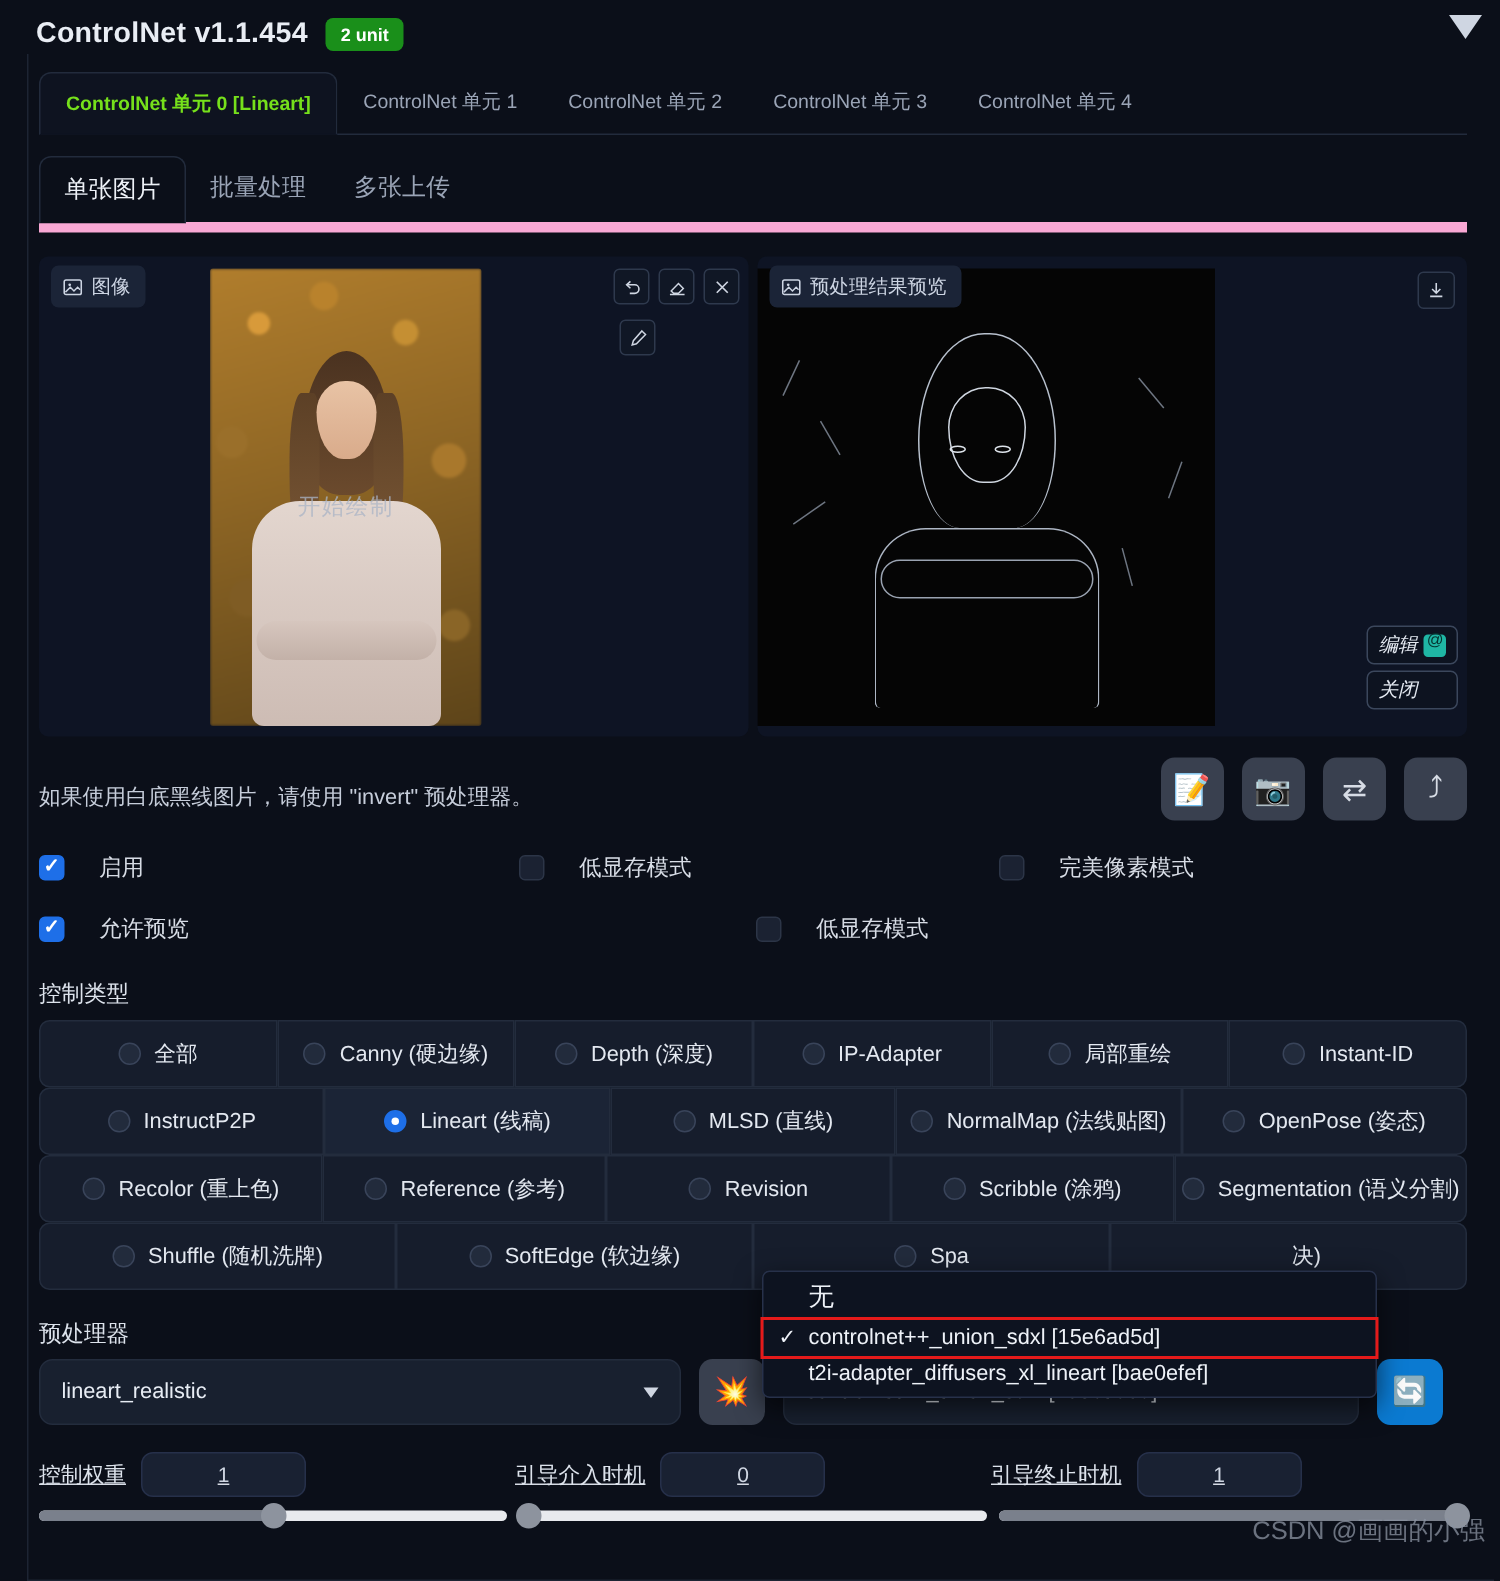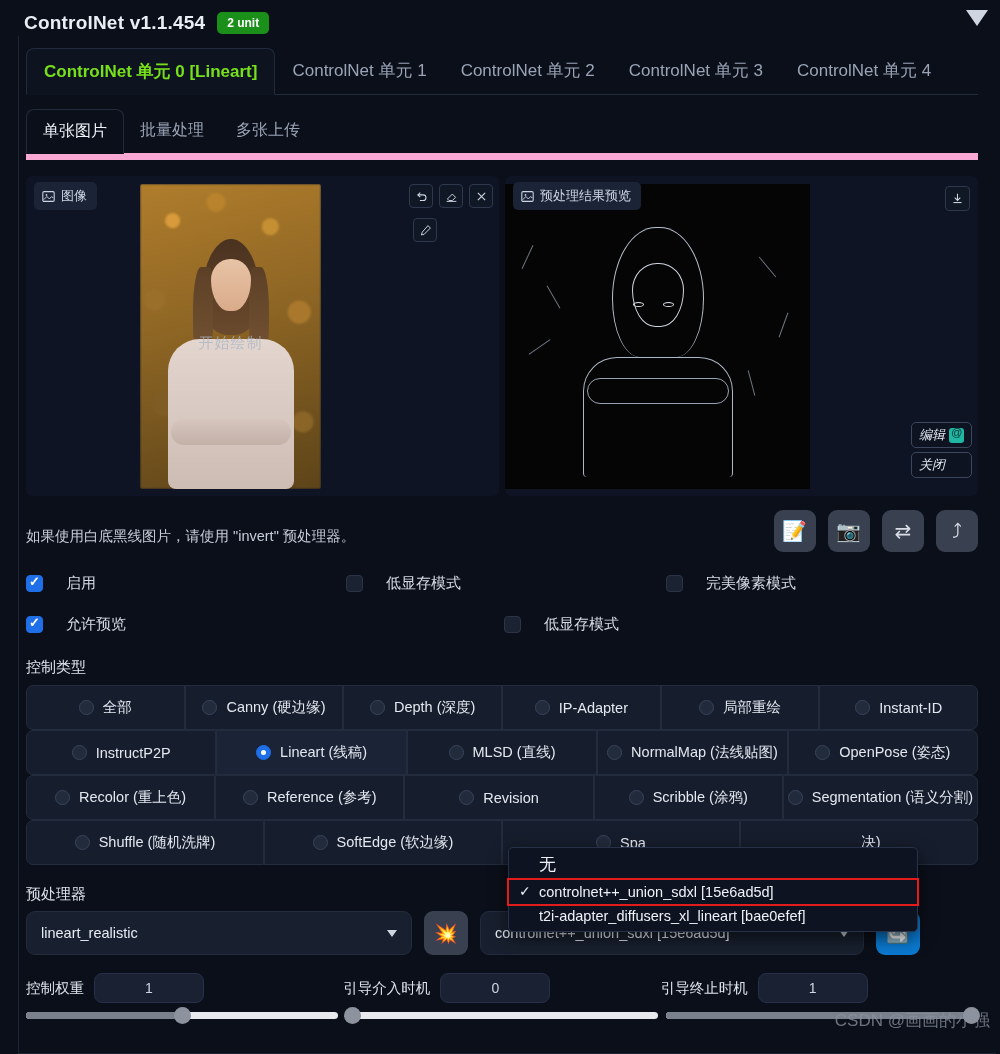--- a/index.html
+++ b/index.html
@@ -15,21 +15,21 @@
 
   
   .header { display:flex; align-items:center; gap:12px; padding:12px 0 6px 24px; }
   .header-title { font-size:19px; font-weight:bold; color:#e9edf4; letter-spacing:.2px; }
   .unit-badge { background:#1a8f1a; color:#fff; font-size:12px; font-weight:bold; border-radius:5px; padding:4px 10px; }
   .collapse-arrow { position:absolute; right:12px; top:10px; width:0;height:0;
       border-left:11px solid transparent; border-right:11px solid transparent; border-top:16px solid #cfd6e2; cursor:pointer;}
 
   
   .unit-tabs { margin:8px 22px 0 26px; border-bottom:1px solid #222b3c; display:flex; flex-wrap:wrap; }
-  .unit-tab { font-size:17px; color:#9aa4b6; padding:11px 17px; cursor:pointer; white-space:nowrap;}
+  .unit-tab { font-size:13px; color:#9aa4b6; padding:11px 17px; cursor:pointer; white-space:nowrap;}
   .unit-tab.active { color:#76e01b; font-weight:bold; background:#0e1320; border:1px solid #222b3c; border-bottom:1px solid #0e1320;
         border-radius:8px 8px 0 0; margin-bottom:-1px; }
 
   
   .panel { margin:14px 22px 0 26px; }
 
   .sub-tabs { display:flex; border-bottom:7px solid #f9a8d4; }
   .sub-tab { font-size:16px; color:#9aa4b6; padding:11px 16px; cursor:pointer; }
   .sub-tab.active { color:#eef2f8; border:1px solid #222b3c; border-bottom:1px solid #0b0f19; border-radius:8px 8px 0 0; margin-bottom:-1px; background:#0b0f19; }
 
@@ -135,21 +135,21 @@
   .pp-row { display:flex; align-items:center; gap:12px; margin-top:7px; }
   .select { background:#18202f; border:1px solid #232c3d; border-radius:9px; height:44px; display:flex;
       align-items:center; padding:0 14px; font-size:14.5px; color:#e7ecf4; cursor:pointer; position:relative; }
   .select .caret { position:absolute; right:14px; width:0;height:0; border-left:5px solid transparent;
       border-right:5px solid transparent; border-top:7px solid #cfd6e2; }
   .sq-btn { width:44px; height:44px; border-radius:9px; background:#39404f; display:flex; align-items:center;
       justify-content:center; font-size:19px; cursor:pointer; }
   .sq-btn.blue { background:#0b7ad1; }
 
   
-  .slider-row { display:flex; align-items:center; margin-top:18px; gap:0; }
+  .slider-row { display:flex; align-items:center; margin-top:18px; gap:0;text-decoration:underline; }
   .sl-group { display:flex; align-items:center; flex:1; }
   .sl-label { font-size:14.5px; color:#dde3ec; white-space:nowrap; }
   .num-box { background:#192132; border:1px solid #26304a; border-radius:8px; height:30px; width:110px;
       display:flex; align-items:center; justify-content:center; font-size:14px; color:#cfd6e2; margin:0 10px; cursor:text; }
   .tracks { display:flex; margin-top:9px; gap:8px; }
   .track { position:relative; height:7px; border-radius:4px; background:#e8eaee; flex:1; cursor:pointer; }
   .track .fill { position:absolute; left:0; top:0; bottom:0; background:#7a808c; border-radius:4px; }
   .track .knob { position:absolute; top:-5px; width:17px; height:17px; border-radius:50%; background:#8d939e; }
 
   .watermark { position:absolute; right:10px; bottom:22px; font-size:17px; color:#8b93a2; opacity:.75; }
@@ -397,21 +397,21 @@
         </div>
       <div class="radio-item">
           <span class="dot" style="visibility:hidden"></span>
           <span>决)</span>
         </div>
     </div>
   </div>
 
   <div class="pp-label">预处理器</div>
   <div class="pp-row">
-    <div class="select" style="width:386px">
+    <div class="select" style="width:428px">
       <span>lineart_realistic</span>
       <span class="caret"></span>
     </div>
     <div class="sq-btn">💥</div>
     <div class="select" style="width:384px">
       <span>controlnet++_union_sdxl [15e6ad5d]</span>
       <span class="caret"></span>
     </div>
     <div class="sq-btn blue">🔄</div>
   </div>

